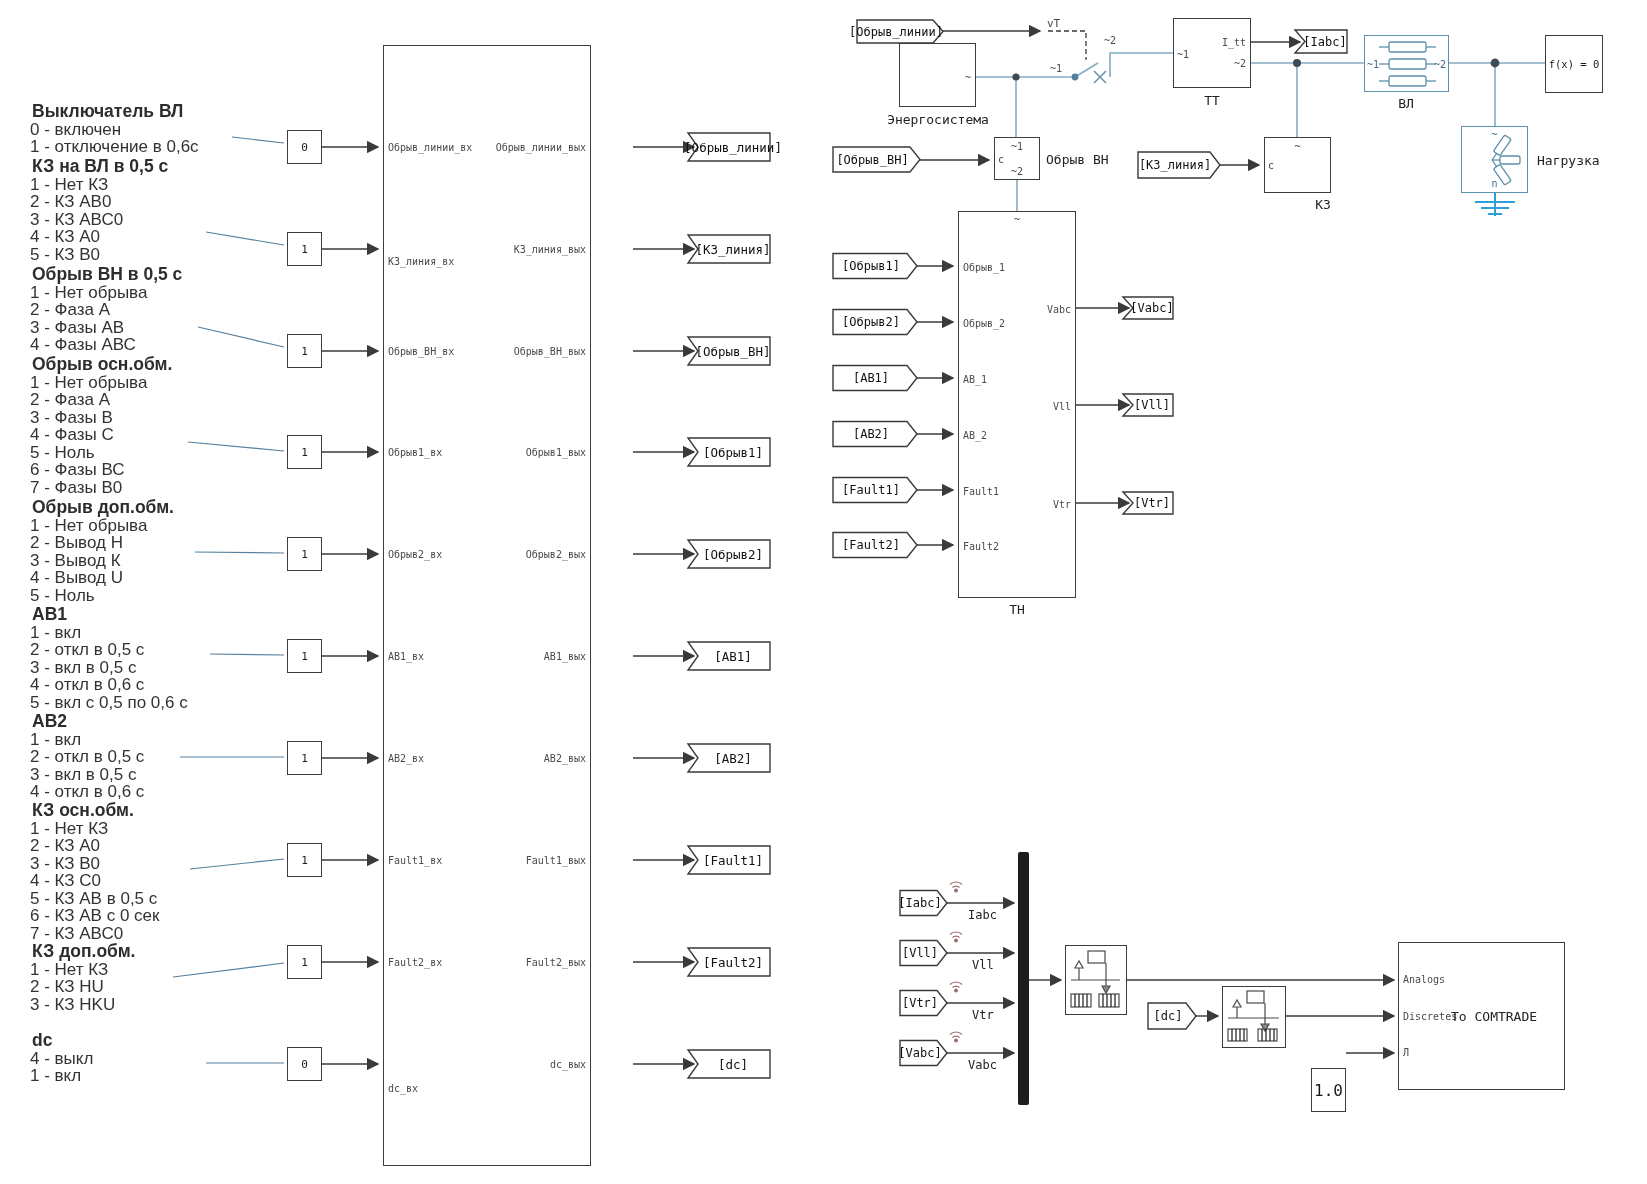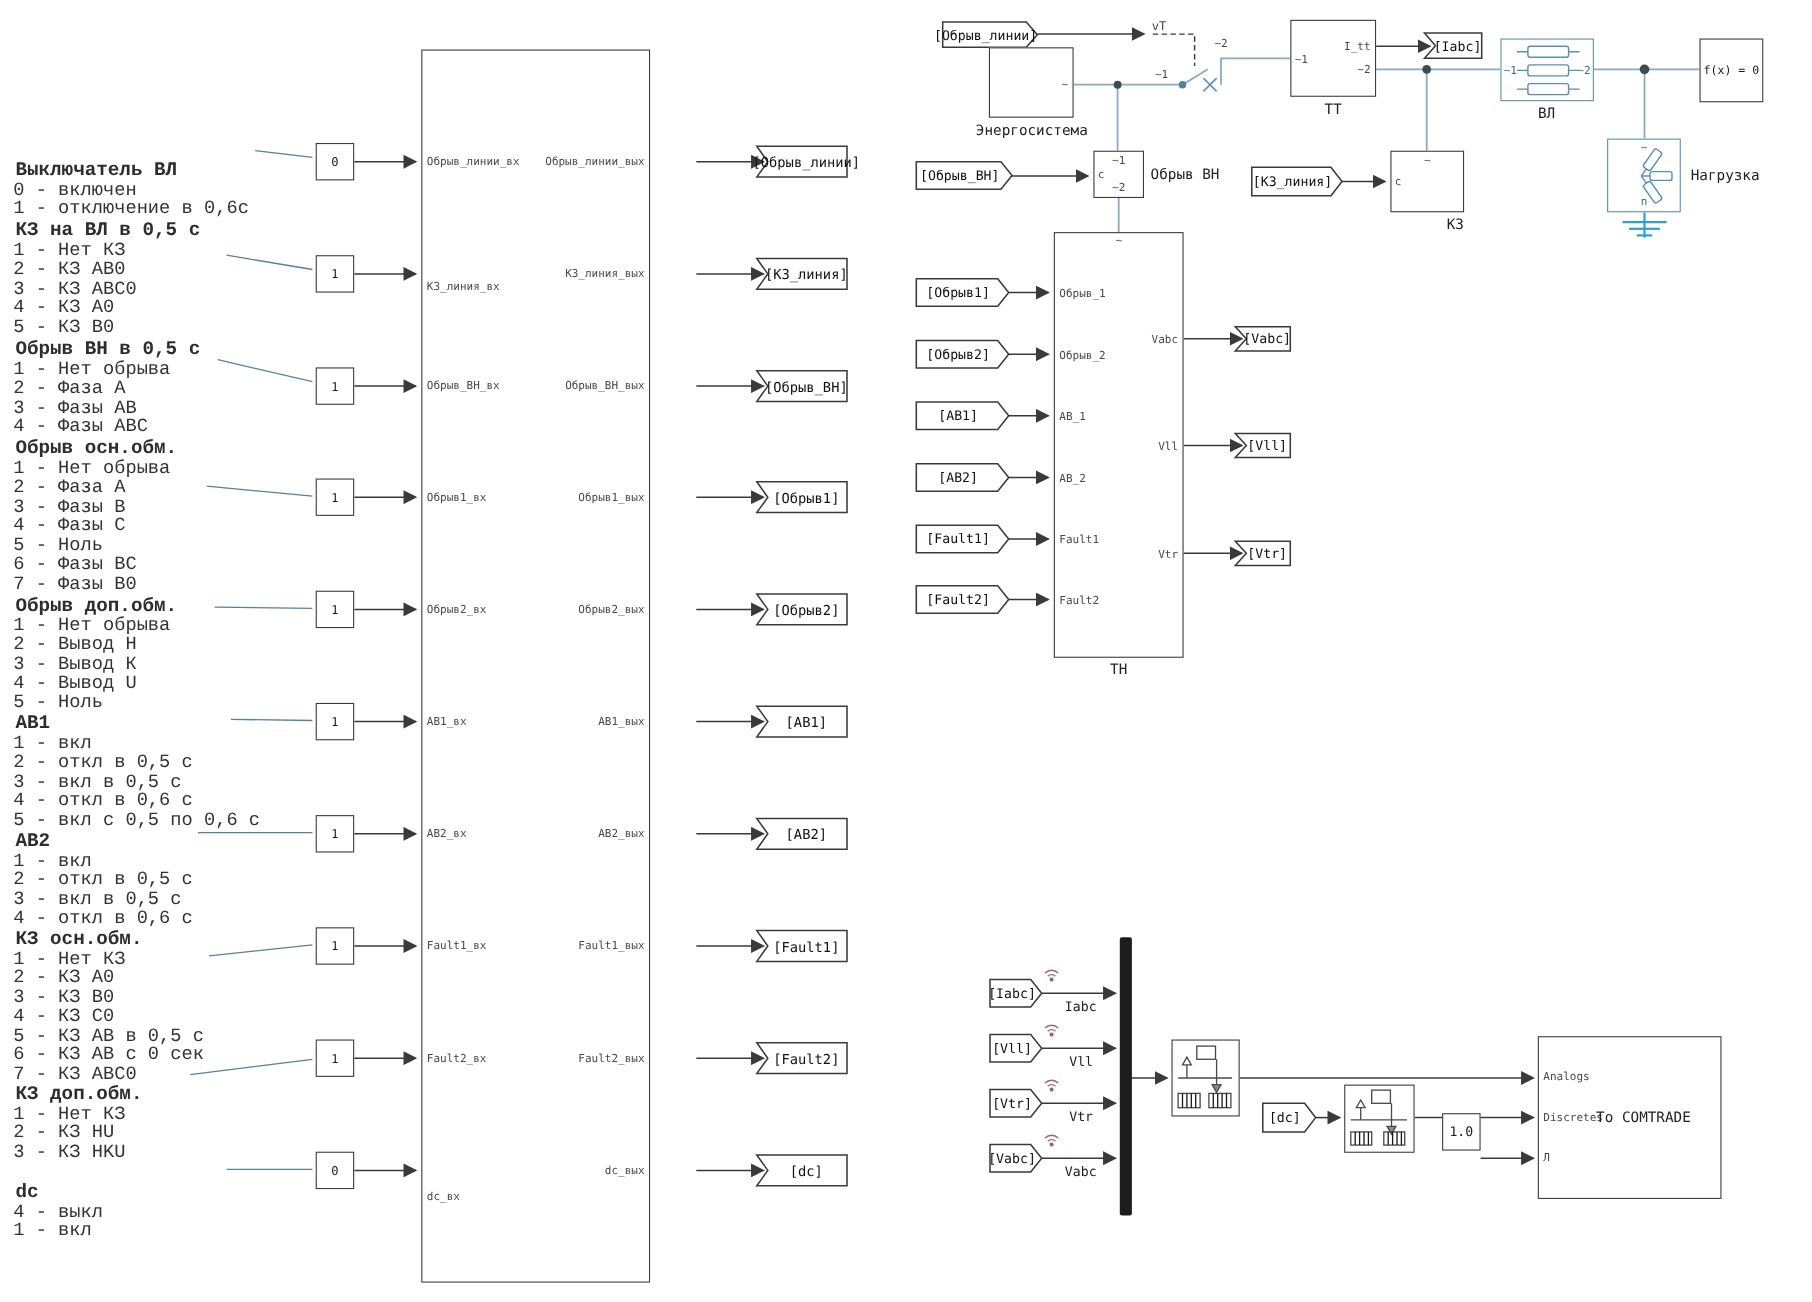--- a/index.html
+++ b/index.html
@@ -8,22 +8,22 @@
   #wires{position:absolute;left:0;top:0;width:1647px;height:1184px;}
   .blk{position:absolute;background:#fff;border:1.5px solid #3c3c3c;box-sizing:border-box;}
   .blk.blue{border-color:#5d8fae;}
   .port{position:absolute;font-size:10px;color:#4a4a4a;white-space:nowrap;}
   .ctr{display:flex;align-items:center;justify-content:center;}
   .blklbl{position:absolute;font-size:13px;color:#222;white-space:nowrap;transform:translateX(-50%);}
   .tagtxt{position:absolute;font-size:12.5px;color:#111;white-space:nowrap;display:flex;
           align-items:center;justify-content:center;}
   .const{position:absolute;width:35px;height:34px;background:#fff;border:1.5px solid #3c3c3c;
          box-sizing:border-box;font-size:11px;display:flex;align-items:center;justify-content:center;}
-  .ann{position:absolute;left:12px;font-family:Liberation Mono, monospace;font-size:17px;
-       line-height:17.5px;color:#333;white-space:nowrap;margin-top:44px;}
+  .ann{position:absolute;left:30px;font-family:Liberation Sans, sans-serif;font-size:17px;
+       line-height:17.5px;color:#333;white-space:nowrap;}
   .ann .t{font-weight:bold;font-size:17.5px;color:#2d2d2d;margin-left:2px;}
 </style>
 </head>
 <body>
 
 <div id="canvas">
 
 <svg id="wires" xmlns="http://www.w3.org/2000/svg">
   <defs>
     <marker id="ah" markerWidth="9" markerHeight="9" refX="8" refY="4.5" orient="auto">
@@ -466,21 +466,21 @@
       <line x1="42" y1="16" x2="42" y2="39"></line>
           <path d="M38 37 L42 44 L46 37 Z" fill="#8a8a8a"></path>
       <rect x="5" y="42" width="19" height="12"></rect>
           <path d="M9 42 V54 M13 42 V54 M17 42 V54 M21 42 V54" stroke="#1a1a1a"></path>
       <rect x="35" y="42" width="19" height="12"></rect>
           <path d="M39 42 V54 M43 42 V54 M47 42 V54 M51 42 V54" stroke="#1a1a1a"></path>
     </g>
   </svg>
 </div>
 
-<div class="blk ctr" style="left:1311px;top:1012px;width:35px;height:34px;font-size:12px">1.0</div>
+<div class="blk ctr" style="left:1311px;top:1068px;width:35px;height:44px;font-size:16px">1.0</div>
 
 <div class="blk" style="left:1398px;top:942px;width:167px;height:148px">
   <div class="port" style="left:4px;top:31px">Analogs</div>
   <div class="port" style="left:4px;top:68px">Discretes</div>
   <div class="port" style="left:4px;top:104px">Л</div>
   <div style="position:absolute;left:52px;top:66px;font-size:13px;color:#222;white-space:nowrap">To COMTRADE</div>
 </div>
 
 </div>
 

